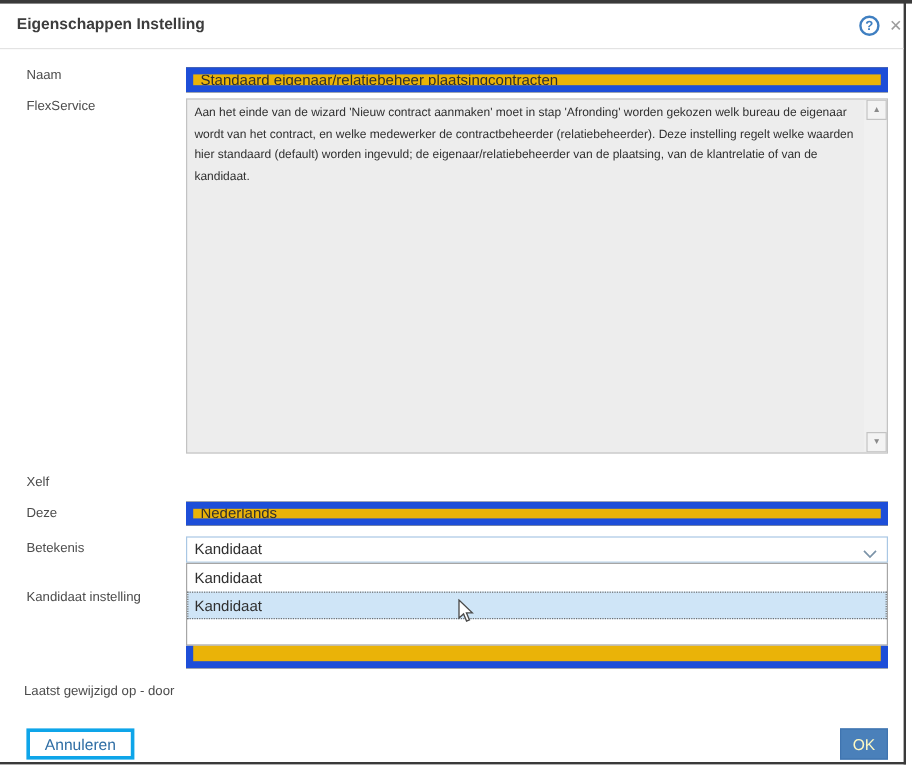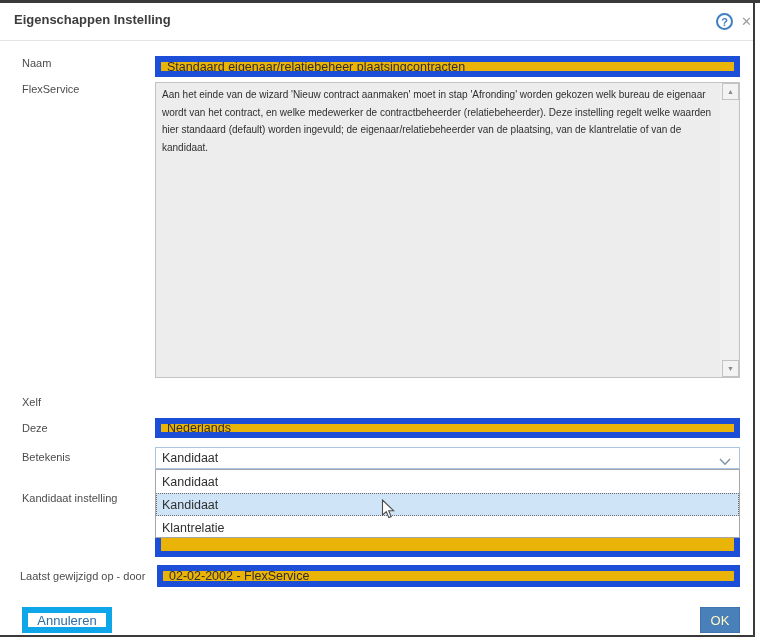--- a/index.html
+++ b/index.html
@@ -54,21 +54,21 @@
           box-sizing:border-box;cursor:pointer;}
   .option-selected{background:#cfe5f7;outline:1px dotted #6e6e6e;outline-offset:-1px;}
 
   .lbl-laatst{top:570px;left:20px;}
   .field-laatst{top:565px;left:157px;width:583px;height:22px;}
 
   
   .btn{position:absolute;top:607px;height:26px;box-sizing:border-box;font-size:13px;display:flex;
        align-items:center;justify-content:center;cursor:pointer;}
   .btn::first-letter{text-decoration:underline;}
-  .btn-cancel{left:22px;width:90px;background:#ffffff;border:6px solid #0ea5e9;color:#2e6da4;}
+  .btn-cancel{left:22px;width:90px;background:#ffffff;border:3px solid #0ea5e9;color:#2e6da4;}
   .btn-ok{left:700px;width:40px;background:#4a80ba;border:1px solid #3f74b0;color:#fef9c3;}
 
   .cursor{position:absolute;left:378px;top:499px;z-index:5;pointer-events:none;}
 </style>
 </head>
 <body>
 
 <div class="stage">
 
   <div class="frame-top"></div>
@@ -105,25 +105,23 @@
         </svg>
     </span>
   </div>
 
   <div class="lbl lbl-betekenis">Kandidaat instelling</div>
   <div class="field field-betekenis"></div>
 
   <div class="dropdown">
     <div class="option">Kandidaat</div>
     <div class="option option-selected">Kandidaat</div>
-    <div class="option">Klantrelatie</div>
   </div>
 
   <div class="lbl lbl-laatst">Laatst gewijzigd op - door</div>
-  <div class="field field-laatst">02-02-2002 - FlexService</div>
 
   <div class="btn btn-cancel">Annuleren</div>
   <div class="btn btn-ok">OK</div>
 
   <div class="cursor">
     <svg width="18" height="22" viewBox="0 0 18 22">
       <path d="M4.5 1 L4.5 16 L8.3 12.6 L10.8 18.6 L13.2 17.6 L10.7 11.7 L15.6 11.7 Z" fill="#ffffff" stroke="#4a4a4a" stroke-width="1.1"></path>
     </svg>
   </div>
 

